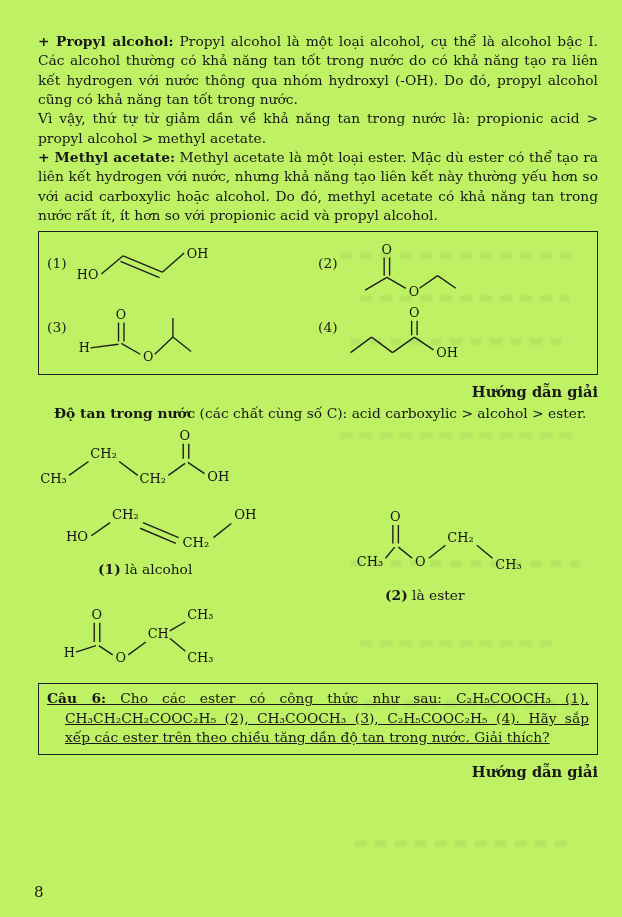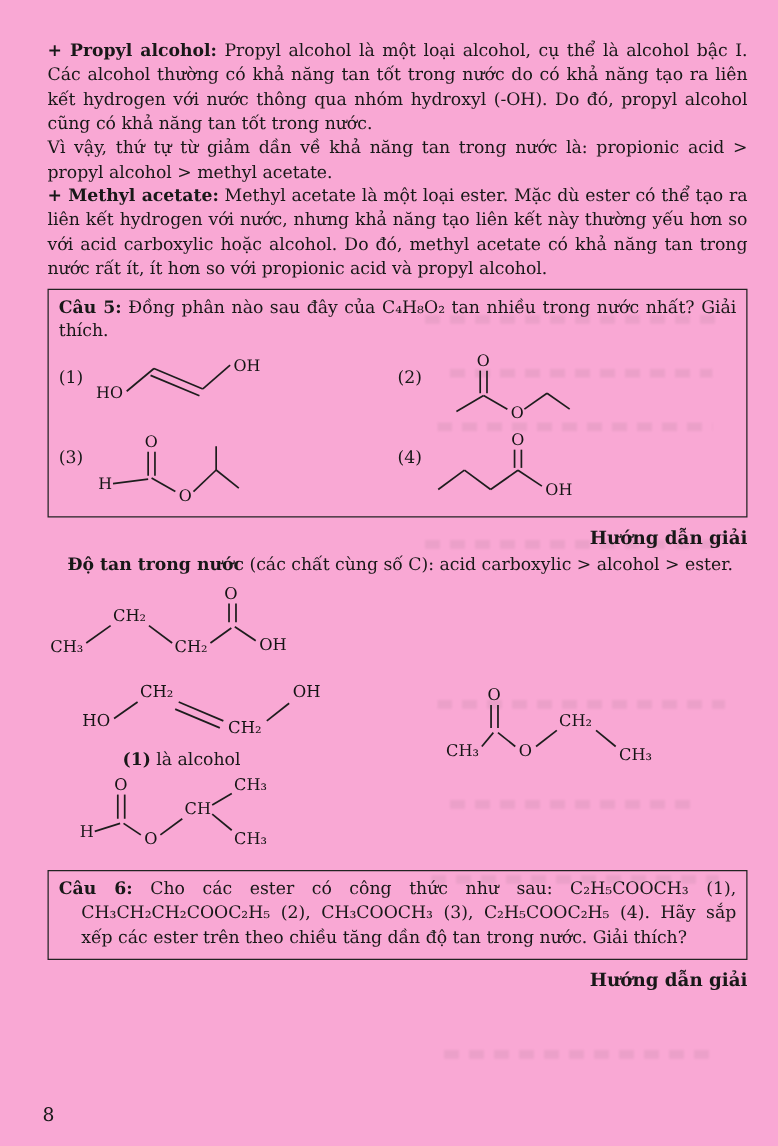--- a/index.html
+++ b/index.html
@@ -1,21 +1,21 @@
 <!DOCTYPE html>
 <html><head>
 <meta charset="utf-8">
 <style>
   html,body{margin:0;padding:0;background:#888;}
-  .page{position:relative;width:622px;height:917px;background:#f9a8d4;font-family:"DejaVu Serif","Liberation Serif",serif;color:#181818;overflow:hidden;}
+  .page{position:relative;width:622px;height:917px;background:#bef264;font-family:"DejaVu Serif","Liberation Serif",serif;color:#181818;overflow:hidden;}
   .content{position:absolute;left:38px;top:32px;width:560px;}
   .para{font-size:13.8px;line-height:1.4;text-align:justify;margin:0;}
   .bold{font-weight:bold;}
   .qbox{border:1.6px solid #222;margin-top:6px;padding:5px 8px 7px 8px;}
-  .hang{padding-left:18px;text-indent:-18px;}
+  .hang{padding-left:18px;text-indent:-18px;text-decoration:underline;}
   .heading{font-size:14.6px;font-weight:bold;text-align:right;margin:8px 0 4px;}
   .ind{padding-left:16px;}
   .srow{display:flex;margin-top:4px;}
   .scell{display:flex;width:50%;align-items:flex-start;}
   .scell svg{margin-left:8px;margin-top:2px;}
   .optnum{font-size:13.8px;margin-top:14px;white-space:nowrap;}
   svg.struct{overflow:visible;display:block;}
   svg.struct line{stroke:#1d1d1d;stroke-width:1.5;}
   svg.struct text{font-size:14px;fill:#141414;font-family:"DejaVu Serif","Liberation Serif",serif;}
   .cap{font-size:13.8px;margin-top:12px;}
@@ -39,21 +39,20 @@
 
   <div class="content">
 
     <p class="para"><span class="bold">+ Propyl alcohol:</span><span> Propyl alcohol là một loại alcohol, cụ thể là alcohol bậc I. Các alcohol thường có khả năng tan tốt trong nước do có khả năng tạo ra liên kết hydrogen với nước thông qua nhóm hydroxyl (-OH). Do đó, propyl alcohol cũng có khả năng tan tốt trong nước.</span></p>
 
     <p class="para">Vì vậy, thứ tự từ giảm dần về khả năng tan trong nước là: propionic acid &gt; propyl alcohol &gt; methyl acetate.</p>
 
     <p class="para"><span class="bold">+ Methyl acetate:</span><span> Methyl acetate là một loại ester. Mặc dù ester có thể tạo ra liên kết hydrogen với nước, nhưng khả năng tạo liên kết này thường yếu hơn so với acid carboxylic hoặc alcohol. Do đó, methyl acetate có khả năng tan trong nước rất ít, ít hơn so với propionic acid và propyl alcohol.</span></p>
 
     <div class="qbox">
-      <p class="para"><span class="bold">Câu 5:</span><span> Đồng phân nào sau đây của C₄H₈O₂ tan nhiều trong nước nhất? Giải thích.</span></p>
 
       <div class="srow">
         <div class="scell">
           <span class="optnum">(1)</span>
           <svg class="struct" viewBox="0 0 165 46" width="150" height="42">
             <text x="2" y="40">HO</text>
             <line x1="29" y1="34" x2="53" y2="14"></line>
             <line x1="53" y1="14" x2="96" y2="32"></line>
             <line x1="50" y1="20" x2="93" y2="38"></line>
             <line x1="96" y1="32" x2="120" y2="11"></line>
@@ -148,20 +147,21 @@
           <line x1="47" y1="16" x2="47" y2="36"></line>
           <text x="2" y="60">CH₃</text>
           <line x1="33" y1="52" x2="43" y2="40"></line>
           <line x1="47" y1="40" x2="62" y2="52"></line>
           <text x="65" y="60">O</text>
           <line x1="80" y1="52" x2="98" y2="38"></line>
           <text x="100" y="34">CH₂</text>
           <line x1="132" y1="38" x2="149" y2="52"></line>
           <text x="152" y="64">CH₃</text>
         </svg>
+        <div class="cap" style="padding-left:30px"><span class="bold">(2)</span><span> là ester</span></div>
       </div>
     </div>
 
     <div style="margin-left:24px;margin-top:4px">
       <svg class="struct" viewBox="0 0 190 76" width="175" height="70">
         <text x="32" y="13">O</text>
         <line x1="35" y1="17" x2="35" y2="38"></line>
         <line x1="41" y1="17" x2="41" y2="38"></line>
         <text x="2" y="54">H</text>
         <line x1="15" y1="49" x2="37" y2="42"></line>

